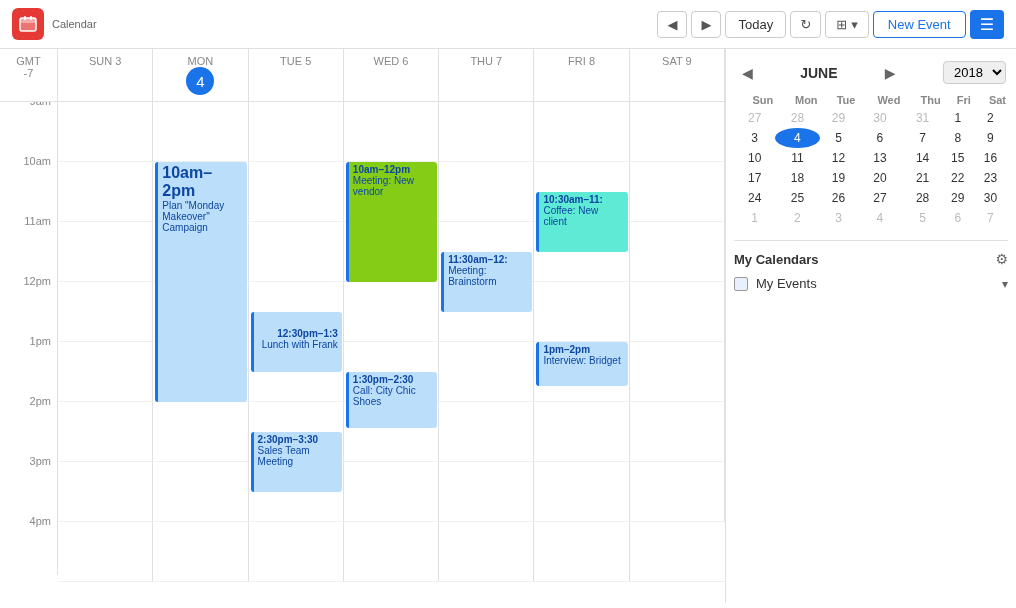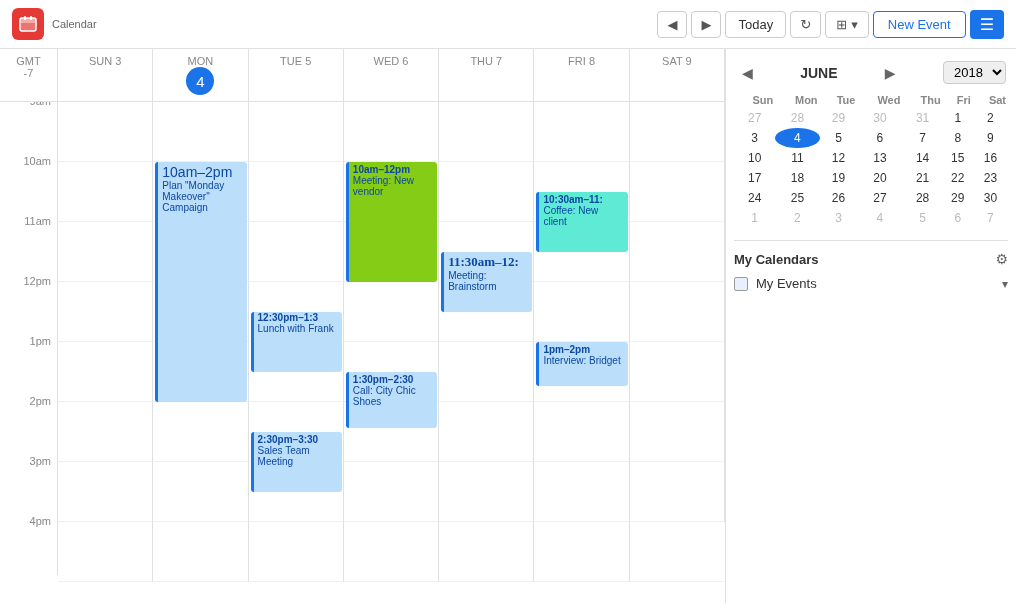--- a/index.html
+++ b/index.html
@@ -437,47 +437,47 @@
             <div class="day-col" style="position: relative;"></div>
             <div class="day-col" style="position: relative;"></div>
             <div class="day-col" style="position: relative;"></div>
             <div class="day-col" style="position: relative;"></div>
             <div class="day-col" style="position: relative;"></div>
           </div>
           <div style="position: absolute; inset: 0px 0px 0px 58px; pointer-events: none; display: grid; grid-template-columns: repeat(7, 1fr);">
             <div style="position: relative; height: 480px; pointer-events: auto;"></div>
             <div style="position: relative; height: 480px; pointer-events: auto;">
               <div class="event-block" style="top: 60px; height: 240px; left: 2px; right: 2px; position: absolute; z-index: 10; background: rgb(187, 222, 251); border-left: 3px solid rgb(26, 115, 232); border-radius: 3px; padding: 2px 4px; overflow: hidden; font-size: 10px; color: rgb(13, 71, 161); cursor: pointer; box-sizing: border-box;">
-                <div class="event-time" style="font-weight: 400; font-size: 14px;">10am–2pm</div>
+                <div class="event-time" style="font-weight: 700; font-size: 16px;">10am–2pm</div>
                 <div class="event-title">Plan "Monday Makeover" Campaign</div>
               </div>
             </div>
             <div style="position: relative; height: 480px; pointer-events: auto;">
-              <div class="event-block" style="top: 210px; height: 60px; left: 2px; right: 2px; position: absolute; z-index: 10; background: rgb(187, 222, 251); border-left: 3px solid rgb(26, 115, 232); border-radius: 3px; padding: 0 4px; overflow: hidden; font-size: 10px; color: rgb(13, 71, 161); cursor: pointer; box-sizing: border-box;">
+              <div class="event-block" style="top: 210px; height: 60px; left: 2px; right: 2px; position: absolute; z-index: 10; background: rgb(187, 222, 251); border-left: 3px solid rgb(26, 115, 232); border-radius: 3px; padding: 16px 4px; overflow: hidden; font-size: 10px; color: rgb(13, 71, 161); cursor: pointer; box-sizing: border-box; text-align: right;">
                 <div class="event-time" style="font-weight: 600; font-size: 10px;">12:30pm–1:3</div>
                 <div class="event-title">Lunch with Frank</div>
               </div>
               <div class="event-block" style="top: 330px; height: 60px; left: 2px; right: 2px; position: absolute; z-index: 10; background: rgb(187, 222, 251); border-left: 3px solid rgb(26, 115, 232); border-radius: 3px; padding: 2px 4px; overflow: hidden; font-size: 10px; color: rgb(13, 71, 161); cursor: pointer; box-sizing: border-box;">
                 <div class="event-time" style="font-weight: 600; font-size: 10px;">2:30pm–3:30</div>
                 <div class="event-title">Sales Team Meeting</div>
               </div>
             </div>
             <div style="position: relative; height: 480px; pointer-events: auto;">
               <div class="event-block" style="top: 60px; height: 120px; left: 2px; right: 2px; position: absolute; z-index: 10; background: #84cc16; border-left: 3px solid rgb(26, 115, 232); border-radius: 3px; padding: 2px 4px; overflow: hidden; font-size: 10px; color: rgb(13, 71, 161); cursor: pointer; box-sizing: border-box;">
                 <div class="event-time" style="font-weight: 600; font-size: 10px;">10am–12pm</div>
                 <div class="event-title">Meeting: New vendor</div>
               </div>
               <div class="event-block" style="top: 270px; height: 56px; left: 2px; right: 2px; position: absolute; z-index: 10; background: rgb(187, 222, 251); border-left: 3px solid rgb(26, 115, 232); border-radius: 3px; padding: 2px 4px; overflow: hidden; font-size: 10px; color: rgb(13, 71, 161); cursor: pointer; box-sizing: border-box;">
                 <div class="event-time" style="font-weight: 600; font-size: 10px;">1:30pm–2:30</div>
                 <div class="event-title">Call: City Chic Shoes</div>
               </div>
             </div>
             <div style="position: relative; height: 480px; pointer-events: auto;">
               <div class="event-block" style="top: 150px; height: 60px; left: 2px; right: 2px; position: absolute; z-index: 10; background: rgb(187, 222, 251); border-left: 3px solid rgb(26, 115, 232); border-radius: 3px; padding: 2px 4px; overflow: hidden; font-size: 10px; color: rgb(13, 71, 161); cursor: pointer; box-sizing: border-box;">
-                <div class="event-time" style="font-weight: 600; font-size: 13px; font-family: Liberation Serif, serif;">11:30am–12:</div>
+                <div class="event-time" style="font-weight: 600; font-size: 10px;">11:30am–12:</div>
                 <div class="event-title">Meeting: Brainstorm</div>
               </div>
             </div>
             <div style="position: relative; height: 480px; pointer-events: auto;">
               <div class="event-block" style="top: 90px; height: 60px; left: 2px; right: 2px; position: absolute; z-index: 10; background: #5eead4; border-left: 3px solid rgb(26, 115, 232); border-radius: 3px; padding: 2px 4px; overflow: hidden; font-size: 10px; color: rgb(13, 71, 161); cursor: pointer; box-sizing: border-box;">
                 <div class="event-time" style="font-weight: 600; font-size: 10px;">10:30am–11:</div>
                 <div class="event-title">Coffee: New client</div>
               </div>
               <div class="event-block" style="top: 240px; height: 44px; left: 2px; right: 2px; position: absolute; z-index: 10; background: rgb(187, 222, 251); border-left: 3px solid rgb(26, 115, 232); border-radius: 3px; padding: 2px 4px; overflow: hidden; font-size: 10px; color: rgb(13, 71, 161); cursor: pointer; box-sizing: border-box;">
                 <div class="event-time" style="font-weight: 600; font-size: 10px;">1pm–2pm</div>

